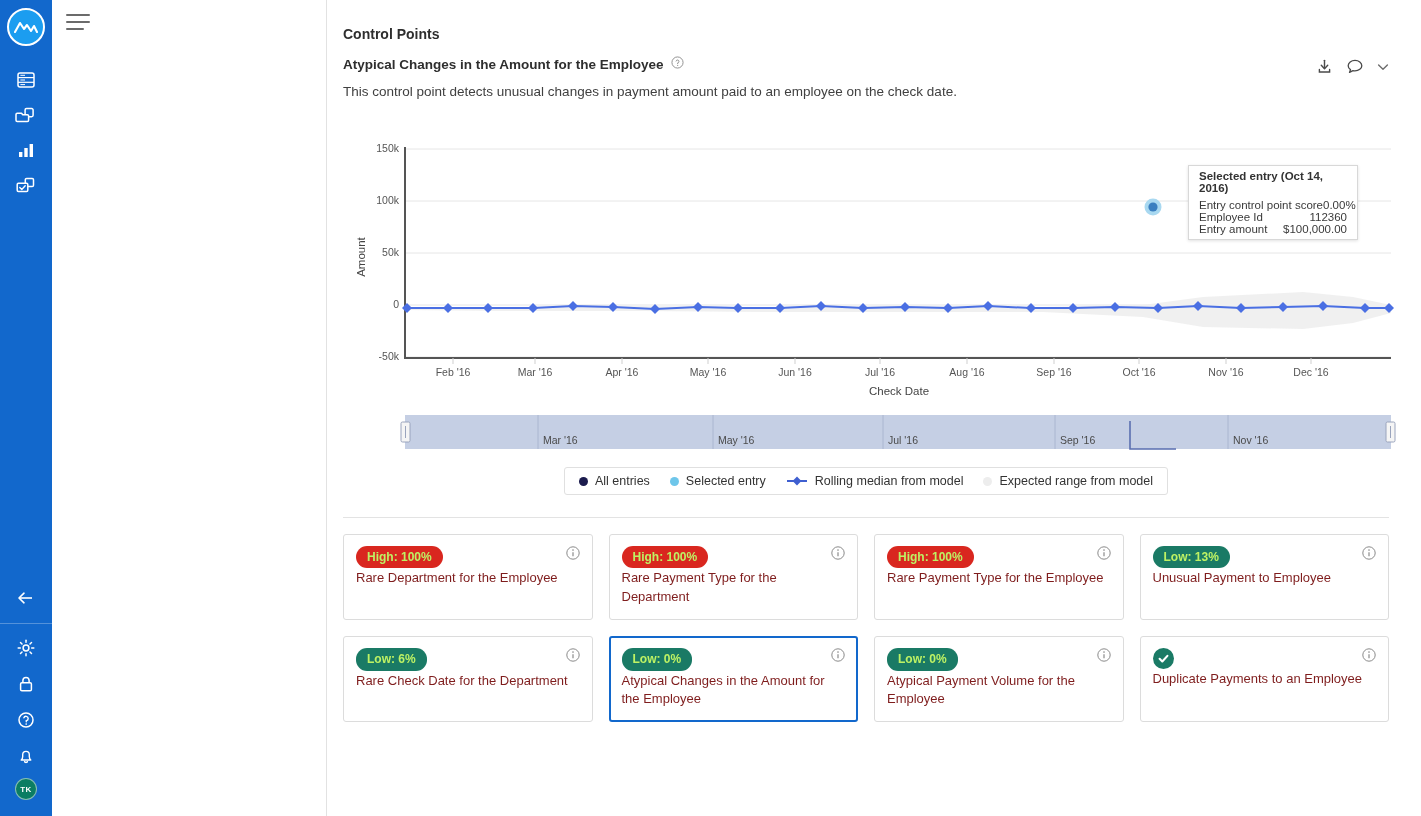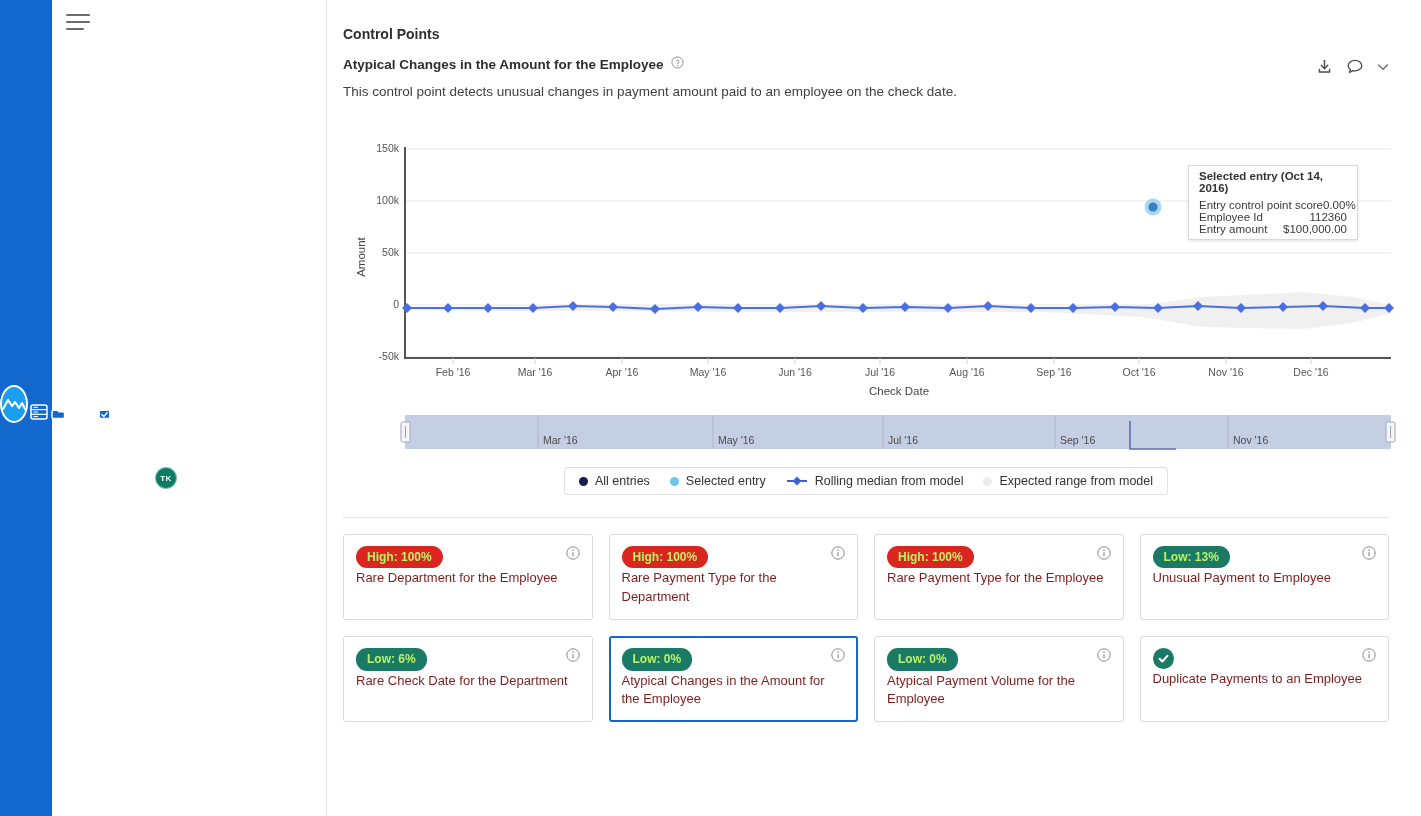--- a/index.html
+++ b/index.html
@@ -8,21 +8,21 @@
     font-family: "Liberation Sans", sans-serif;
     background: #ffffff;
     color: #333333;
     font-size: 13px;
   }
   .app { display: flex; width: 1421px; height: 816px; }
 
   
   .rail {
     width: 52px; background: #1268cc; flex: 0 0 52px;
-    display: flex; flex-direction: row; align-items: center;
+    display: flex; flex-direction: column; align-items: center;
     padding-top: 8px; position: relative;
   }
   .logo {
     width: 38px; height: 38px; border-radius: 50%;
     background: #1b9df0; border: 2px solid #ffffff;
     display: flex; align-items: center; justify-content: center;
     margin-bottom: 16px;
   }
   .rail-icon {
     width: 52px; height: 35px; display: flex;

